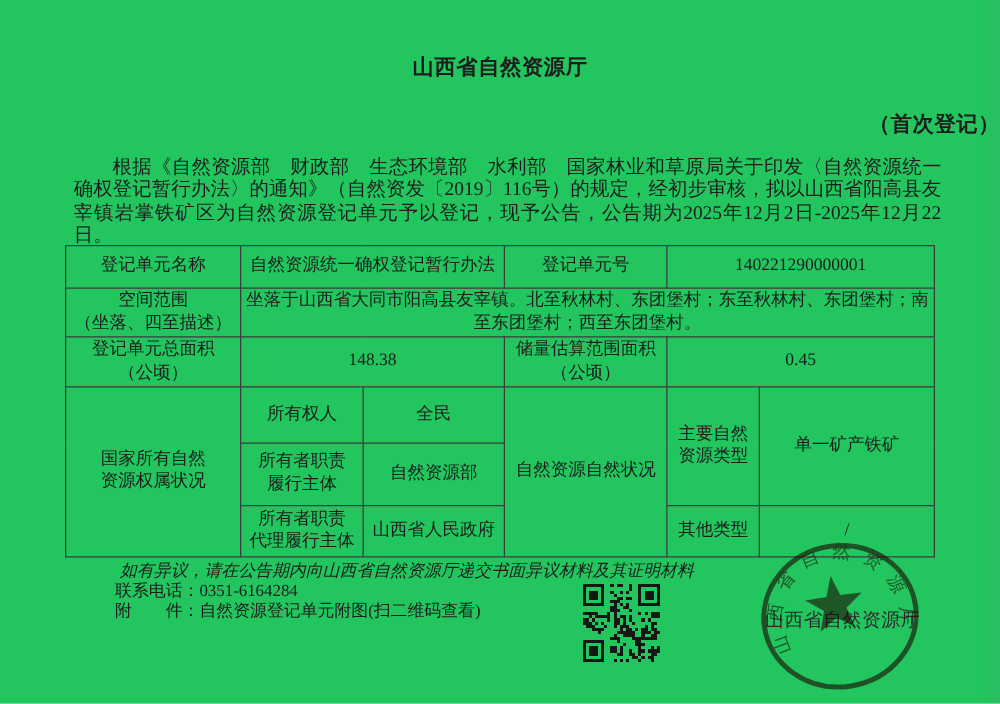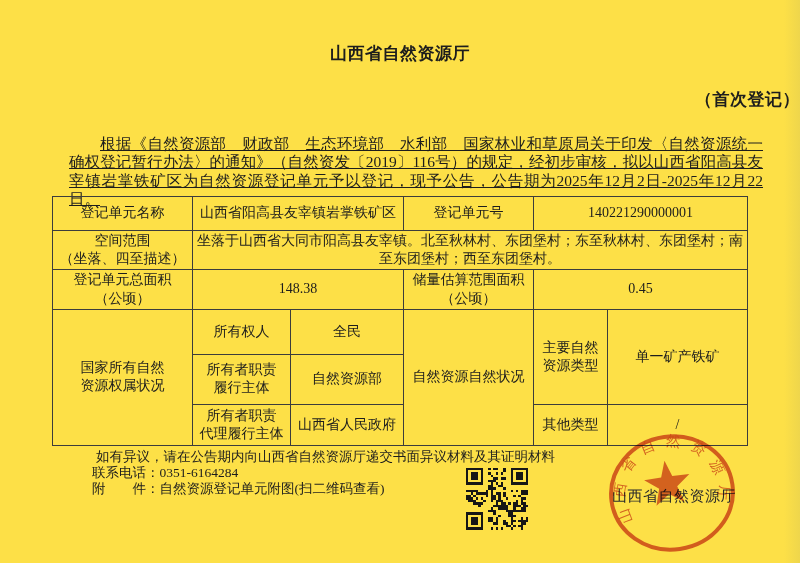--- a/index.html
+++ b/index.html
@@ -1,52 +1,52 @@
 <!DOCTYPE html>
 <html><head>
 <meta charset="utf-8">
 <style>
   html,body{margin:0;padding:0;background:#e9e9e7;}
   .page{
     position:relative;
     width:800px;height:563px;
     margin:0 auto;
-    background:#fde047;
+    background:#22c55e;
     overflow:hidden;
     font-family:"Liberation Serif","DejaVu Serif",serif;
     color:#1d1d1d;
   }
   .page::after{
     content:"";position:absolute;top:0;right:0;bottom:0;width:16px;
     background:linear-gradient(to right, rgba(0,0,0,0), rgba(110,125,115,.10));
     pointer-events:none;
   }
   .title{position:absolute;left:0;width:800px;text-align:center;font-weight:bold;font-size:17px;line-height:19px;letter-spacing:.5px;}
   .t1{top:44px;}
   .t2{top:67px;}
   .t3{top:90px;text-align:right;}
   .intro{
     position:absolute;left:53px;top:119px;width:694px;
-    font-size:15.5px;line-height:18.3px;text-align:justify;text-indent:31px;margin:16px;text-decoration:underline;
+    font-size:15.5px;line-height:18.3px;text-align:justify;text-indent:31px;margin:6px;
   }
   table.reg{
     position:absolute;left:52px;top:196px;width:695px;
     border-collapse:collapse;table-layout:fixed;
   }
   table.reg td{
     border:1px solid #3c3c3c;
     text-align:center;vertical-align:middle;
     font-size:14px;line-height:1.3;padding:1px 4px;
     overflow:hidden;
   }
   table.reg{border:1.5px solid #2e2e2e;}
   td.pre{white-space:pre-line;}
   td.left{text-align:left;padding:1px 8px;}
   .footer{position:absolute;left:92px;top:449px;font-size:13.5px;line-height:16.2px;}
-  .footer .obj{margin-left:4px;}
+  .footer .obj{margin-left:4px;font-style:italic;}
   .qr{position:absolute;left:466px;top:467px;width:62px;height:63px;}
   .sealwrap{position:absolute;left:603px;top:427px;width:142px;height:132px;}
   .sealtext{position:absolute;width:140px;text-align:center;color:#2b2b2b;font-size:15px;}
   .sealorg{left:604px;top:487px;letter-spacing:.5px;}
   .sealdate{left:600px;top:506px;}
   svg.seal{position:absolute;left:0;top:0;mix-blend-mode:multiply;opacity:.9;}
 </style>
 </head>
 <body>
 
@@ -62,21 +62,21 @@
       <col style="width:140px">
         <col style="width:98px">
         <col style="width:113px">
       <col style="width:130px">
         <col style="width:74px">
         <col style="width:140px">
     </colgroup>
     <tbody>
         <tr style="height:34px">
       <td>登记单元名称</td>
-      <td colspan="2">山西省阳高县友宰镇岩掌铁矿区</td>
+      <td colspan="2">自然资源统一确权登记暂行办法</td>
       <td>登记单元号</td>
       <td colspan="2">140221290000001</td>
     </tr>
     <tr style="height:38px">
       <td class="pre">空间范围
 （坐落、四至描述）</td>
       <td colspan="5" class="left">坐落于山西省大同市阳高县友宰镇。北至秋林村、东团堡村；东至秋林村、东团堡村；南至东团堡村；西至东团堡村。</td>
     </tr>
     <tr style="height:39px">
       <td class="pre">登记单元总面积

